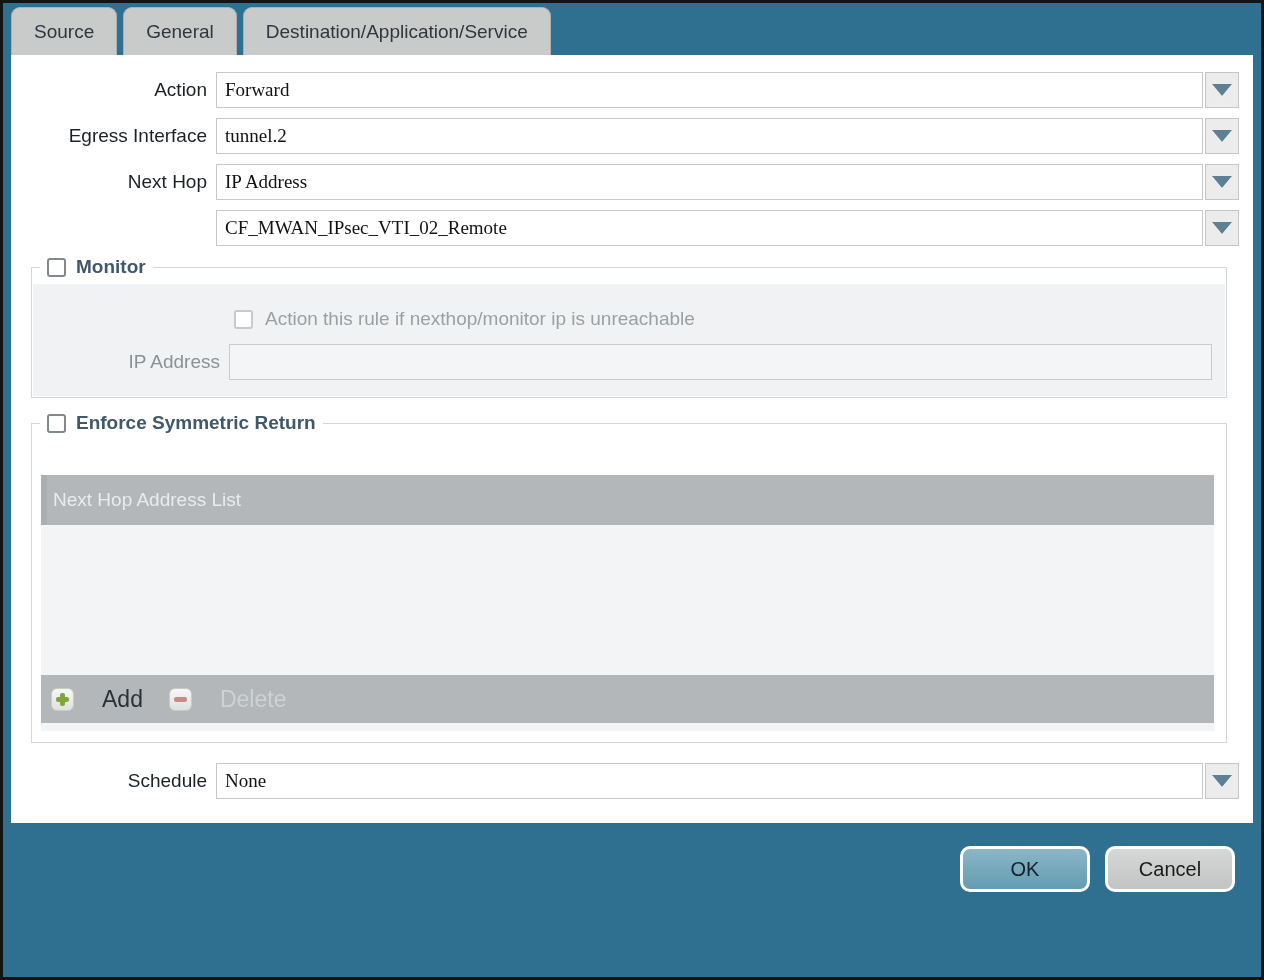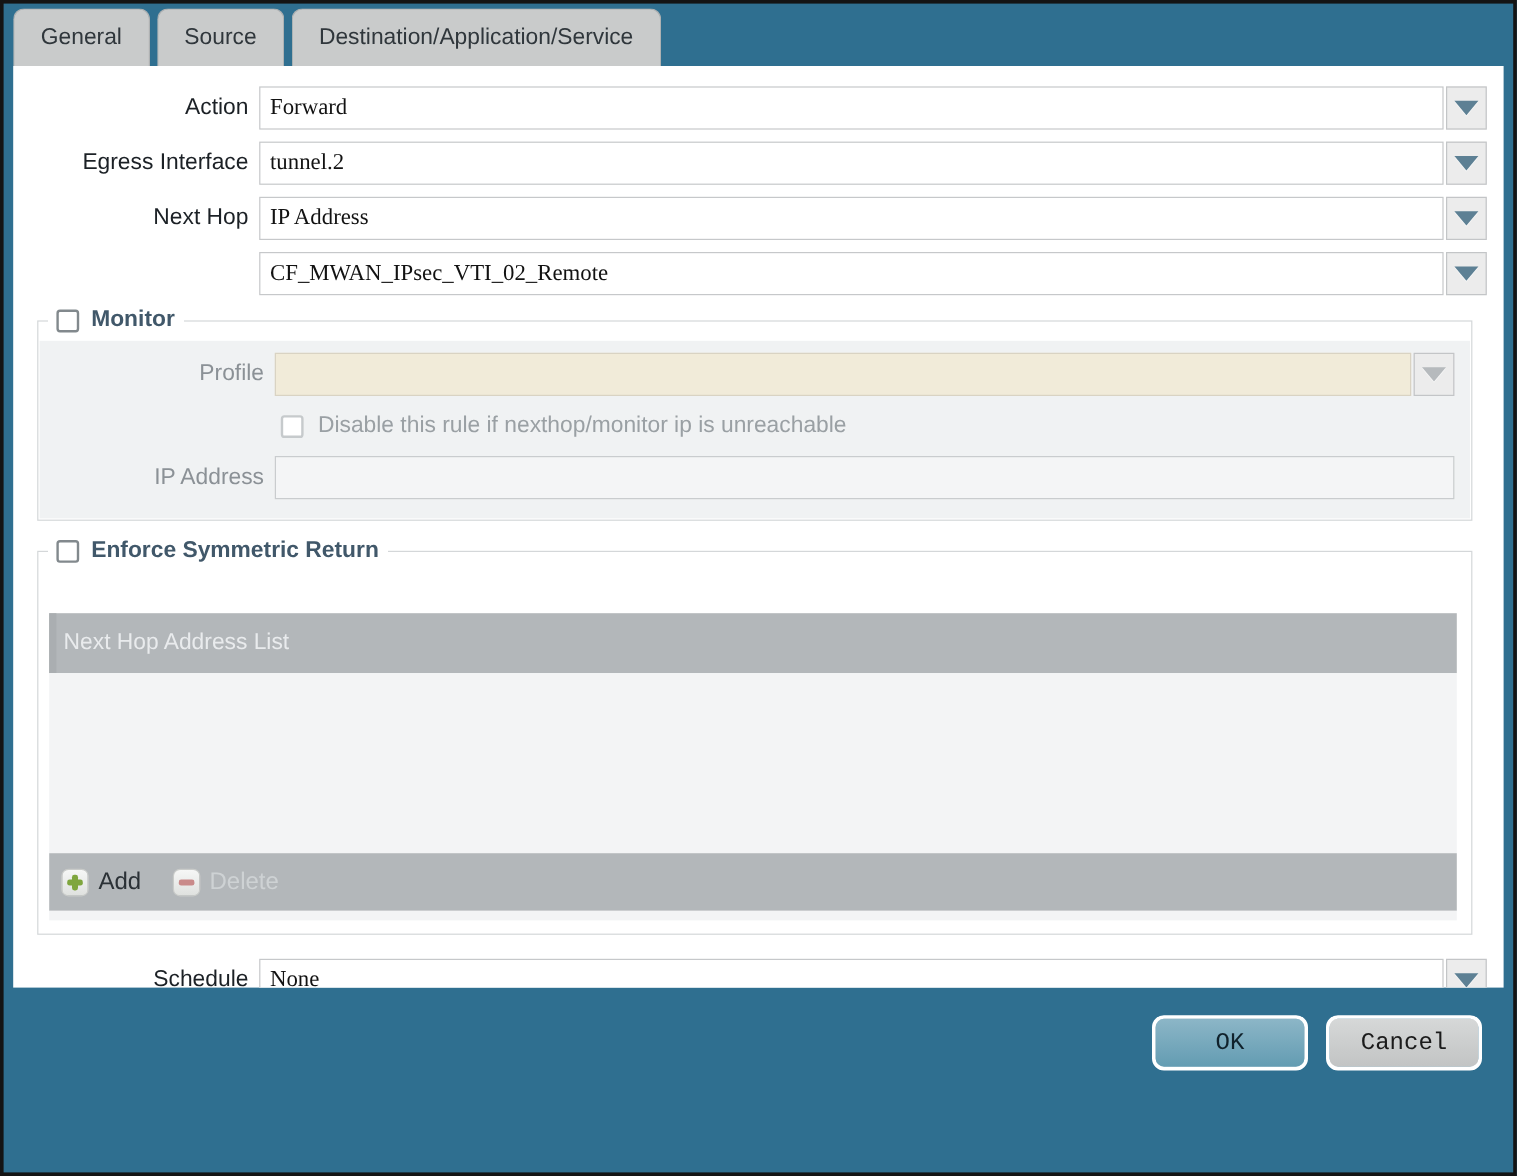--- a/index.html
+++ b/index.html
@@ -109,47 +109,47 @@
     width:23px; height:23px; border-radius:6px;
     background:linear-gradient(#f6f7f6,#dfe1df);
     border:1px solid #c9cbc9; position:relative;
   }
   .icon-box .bar-h, .icon-box .bar-v {
     position:absolute; background:#7fa63e; border-radius:2px;
   }
   .icon-box .bar-h { width:13px; height:5px; left:4px; top:8px; }
   .icon-box .bar-v { width:5px; height:13px; left:8px; top:4px; }
   .tbl-btn.delete .bar-h { background:#c98a8a; }
-  .tbl-btn .tbl-btn-label { font-size:20px; color:#2b3136; }
+  .tbl-btn .tbl-btn-label { font-size:23px; color:#2b3136;margin-left:20px; }
   .tbl-btn.delete { cursor:default; }
   .tbl-btn.delete .tbl-btn-label { color:#ced2d4; }
   .nh-understrip { background:#f3f4f5; height:8px; }
   
   .schedule-row { margin-top:20px; }
   
   .footer {
     height:92px; display:flex; align-items:center; justify-content:flex-end;
     gap:15px; padding-right:26px;
   }
   .btn {
     width:130px; height:46px; border-radius:10px; border:3px solid #fff;
-    font-family:Liberation Mono, monospace; font-size:20px; color:#10222c; cursor:pointer;
+    font-family:Liberation Sans, sans-serif; font-size:20px; color:#10222c; cursor:pointer;
   }
   .btn-ok { background:linear-gradient(#8cb6c7,#639cb2); }
   .btn-cancel { background:linear-gradient(#d6d8d8,#c2c4c4); color:#1b1b1b; }
 </style>
 </head>
 <body>
 
 <div class="dialog">
 
 
   <div class="tabbar">
+    <div class="tab">Source</div>
     <div class="tab">General</div>
-    <div class="tab">Source</div>
     <div class="tab">Destination/Application/Service</div>
   </div>
 
   <div class="content">
 
     <div class="row">
       <div class="row-label">Action</div>
       <div class="combo">
         <input readonly="" value="Forward" style="">
         <div class="dd-btn">
@@ -187,32 +187,23 @@
         </div>
       </div>
     </div>
 
     <fieldset>
       <legend>
         <div class="checkbox"></div>
         <span class="legend-label">Monitor</span>
       </legend>
       <div class="fs-body">
-        <div class="row">
-          <div class="row-label">Profile</div>
-          <div class="combo">
-            <input readonly="" class="field-cream" value="" style="">
-            <div class="dd-btn disabled">
-              <div class="dd-arrow"></div>
-            </div>
-          </div>
-        </div>
         <div class="chk-row">
           <div class="checkbox disabled"></div>
-          <span class="chk-label">Disable this rule if nexthop/monitor ip is unreachable</span>
+          <span class="chk-label">Action this rule if nexthop/monitor ip is unreachable</span>
         </div>
         <div class="row" style="margin-bottom:0;">
           <div class="row-label">IP Address</div>
           <div class="combo">
             <input readonly="" class="field-disabled" value="" style="">
           </div>
         </div>
       </div>
     </fieldset>
 

